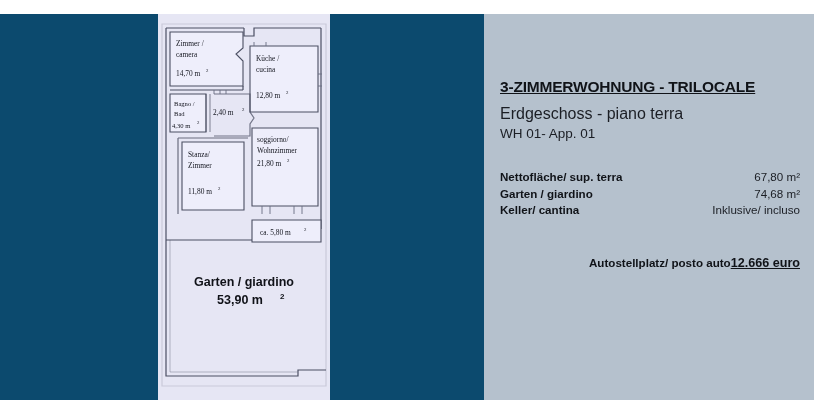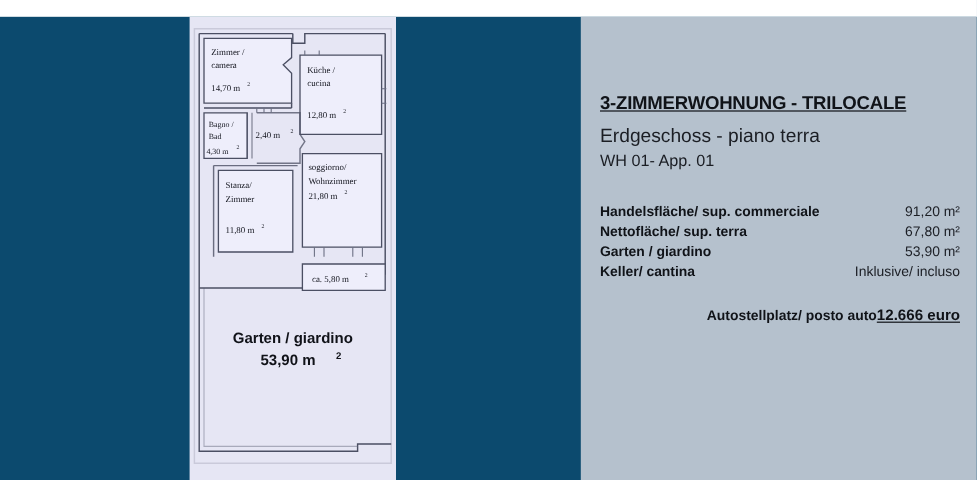--- a/index.html
+++ b/index.html
@@ -240,33 +240,29 @@
   <div id="info-panel">
     <div id="panel-inner">
 
       <div class="title">3-ZIMMERWOHNUNG - TRILOCALE</div>
 
       <div class="subtitle1">Erdgeschoss - piano terra</div>
       <div class="subtitle2">WH 01- App. 01</div>
 
       <div class="spec-table">
 
-        <div class="spec-row">
-          <span class="spec-label">Handelsfläche/ sup. commerciale</span>
-          <span class="spec-value">91,20 m²</span>
-        </div>
 
         <div class="spec-row">
           <span class="spec-label">Nettofläche/ sup. terra</span>
           <span class="spec-value">67,80 m²</span>
         </div>
 
         <div class="spec-row">
           <span class="spec-label">Garten / giardino</span>
-          <span class="spec-value">53,90 m²</span>
+          <span class="spec-value">74,68 m²</span>
         </div>
 
         <div class="spec-row">
           <span class="spec-label">Keller/ cantina</span>
           <span class="spec-value">Inklusive/ incluso</span>
         </div>
 
       </div>
 
       <div class="price-row" id="row-parking">

